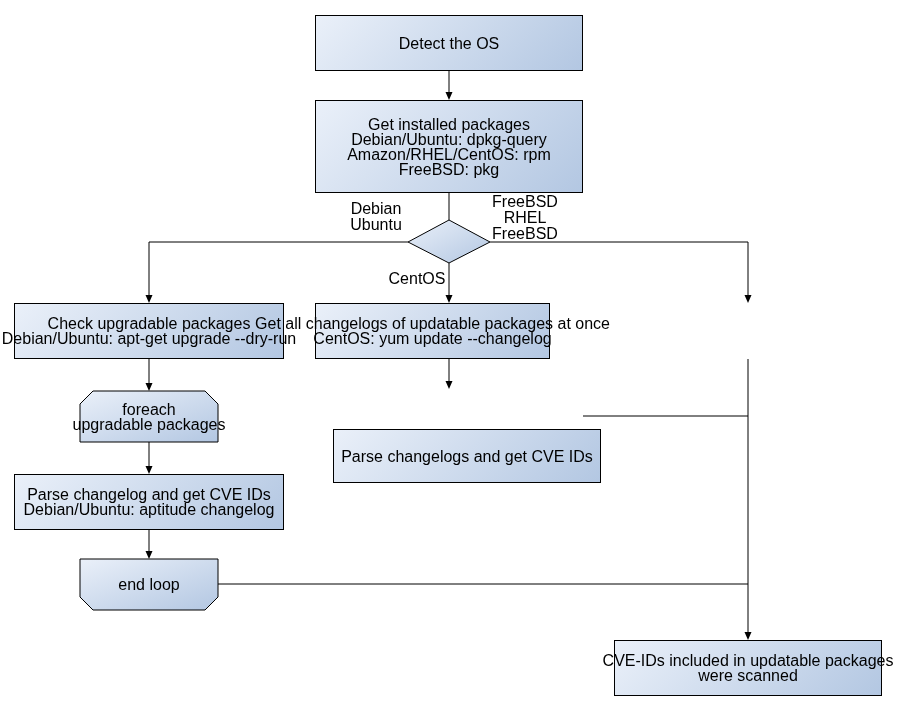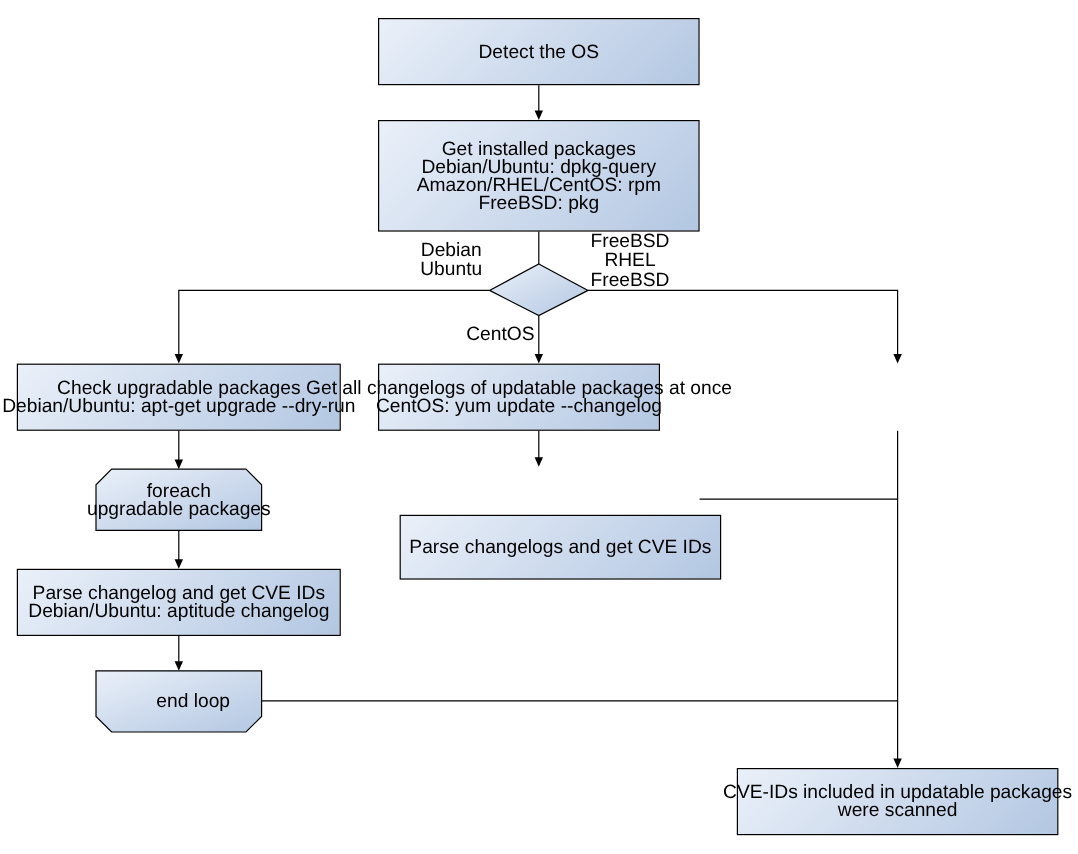--- a/index.html
+++ b/index.html
@@ -142,21 +142,21 @@
   <div class="node" style="left:614px; top:640px; width:268px; height:56px;">
     <span class="line">CVE-IDs included in updatable packages</span>
     <span class="line">were scanned</span>
   </div>
 
   <div class="shape-label" style="left:80px; top:391px; width:138px; height:51px;">
     <span class="line">foreach</span>
     <span class="line">upgradable packages</span>
   </div>
 
-  <div class="shape-label" style="left:92px; top:559px; width:138px; height:51px;">
+  <div class="shape-label" style="left:80px; top:559px; width:138px; height:51px;">
     <span class="line">end loop</span>
   </div>
 
   <div class="edge-label" style="left:336px; top:201px; width:80px;">
     <span class="line">Debian</span>
     <span class="line">Ubuntu</span>
   </div>
 
   <div class="edge-label" style="left:485px; top:194px; width:80px;">
     <span class="line">FreeBSD</span>

